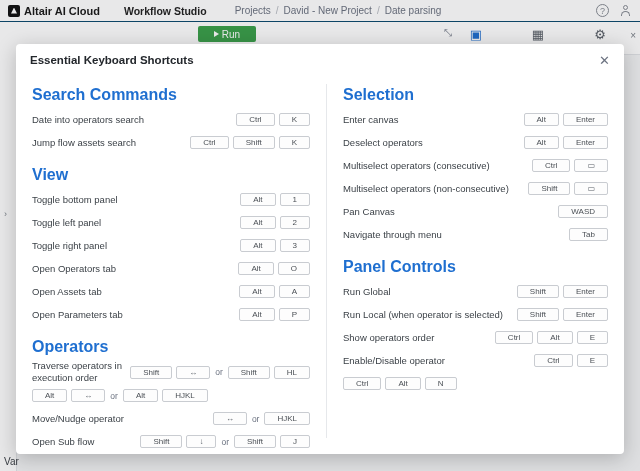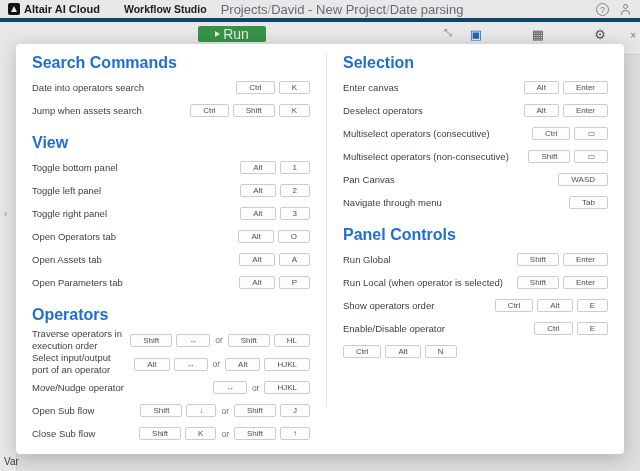--- a/index.html
+++ b/index.html
@@ -23,21 +23,21 @@
     inset: 0;
     background: #f4f5f7;
   }
 
   
   .topbar {
     position: absolute;
     top: 0; left: 0; right: 0;
     height: 22px;
     background: #ffffff;
-    border-bottom: 4px solid #0c4a6e;
+    border-bottom: 1px solid #0c4a6e;
     display: flex;
     align-items: center;
     padding: 0 8px;
     box-sizing: border-box;
   }
   .brand {
     display: flex;
     align-items: center;
     gap: 4px;
     font-size: 11px;
@@ -60,25 +60,26 @@
     background: #fff;
     clip-path: polygon(50% 0%, 100% 100%, 0% 100%);
   }
   .topbar-title {
     margin-left: 24px;
     font-size: 10.5px;
     font-weight: bold;
     color: #222;
   }
   .breadcrumb {
-    margin-left: 14px;
-    font-size: 13px;
+    margin-left: 28px;
+    font-size: 10px;
     color: #6b7280;
     display: flex;
     align-items: center;
+    gap: 5px;
   }
   .breadcrumb .sep { color: #b6bac0; }
   .topbar-right {
     margin-left: auto;
     display: flex;
     align-items: center;
     gap: 10px;
   }
   .circ-icon {
     width: 13px; height: 13px;
@@ -118,25 +119,25 @@
   .toolbar2 {
     position: absolute;
     top: 22px; left: 0; right: 0;
     height: 32px;
     background: #ffffff;
     border-bottom: 1px solid #e3e5e8;
   }
   .run-button {
     position: absolute;
     left: 198px; top: 4px;
-    width: 68px; height: 16px;
+    width: 58px; height: 16px;
     background: #3aa04a;
     color: #fff;
     border-radius: 2px;
-    font-size: 14px;
+    font-size: 10px;
     display: flex;
     align-items: center;
     justify-content: center;
     gap: 3px;
   }
   .run-button .play {
     width: 0; height: 0;
     border-left: 5px solid #fff;
     border-top: 3px solid transparent;
     border-bottom: 3px solid transparent;
@@ -354,32 +355,36 @@
   <div class="left-rail">
     <div class="rail-arrow">›</div>
   </div>
   <div class="bottom-label">Var</div>
   <div class="right-edge-x">×</div>
 </div>
 
 <div class="overlay"></div>
 
 <div class="modal">
+  <div class="modal-header">
+    <div class="modal-title">Essential Keyboard Shortcuts</div>
+    <div class="modal-close">✕</div>
+  </div>
   <div class="modal-body">
     <div class="col col-left" id="col-left">
         <div class="section-title first">Search Commands</div>
         <div class="row">
           <div class="label">Date into operators search</div>
           <div class="keys">
             <span class="key wide">Ctrl</span>
             <span class="key">K</span>
           </div>
         </div>
         <div class="row">
-          <div class="label">Jump when assets search</div>
+          <div class="label">Jump flow assets search</div>
           <div class="keys">
             <span class="key wide">Ctrl</span>
             <span class="key wide">Shift</span>
             <span class="key">K</span>
           </div>
         </div>
         <div class="section-title">View</div>
         <div class="row">
           <div class="label">Toggle bottom panel</div>
           <div class="keys">
@@ -427,21 +432,20 @@
           <div class="label">Traverse operators in execution order</div>
           <div class="keys">
             <span class="key wide">Shift</span>
             <span class="key icon">↔</span>
             <span class="or">or</span>
             <span class="key wide">Shift</span>
             <span class="key">HL</span>
           </div>
         </div>
         <div class="row">
-          <div class="label">Select input/output port of an operator</div>
           <div class="keys">
             <span class="key">Alt</span>
             <span class="key icon">↔</span>
             <span class="or">or</span>
             <span class="key">Alt</span>
             <span class="key wide">HJKL</span>
           </div>
         </div>
         <div class="row">
           <div class="label">Move/Nudge operator</div>

